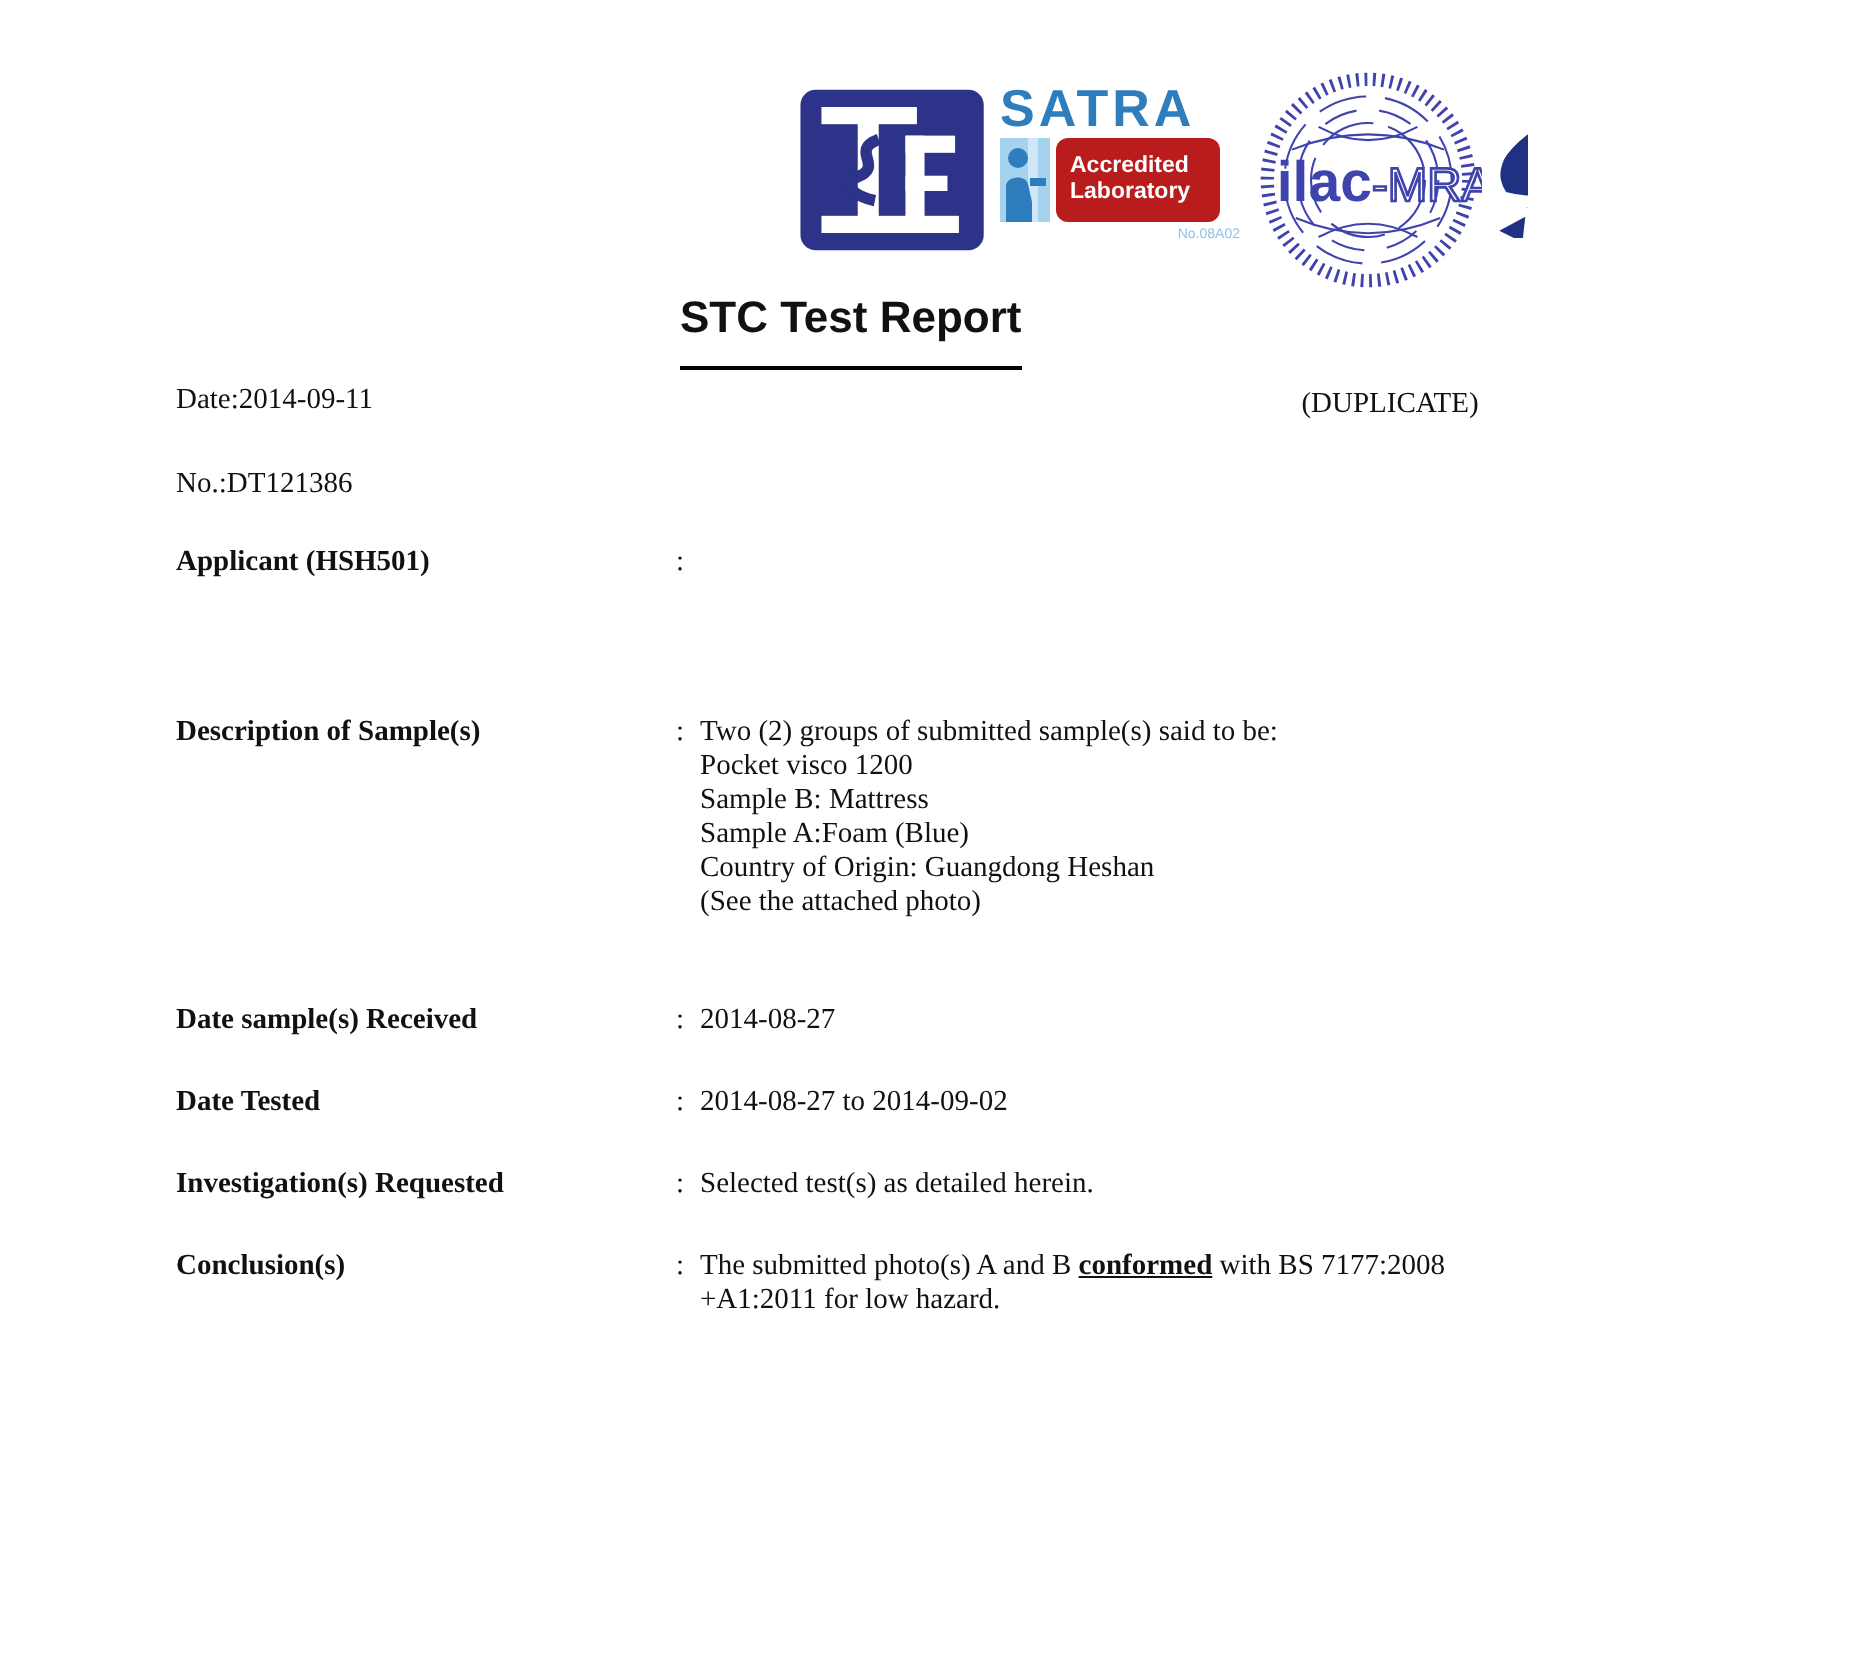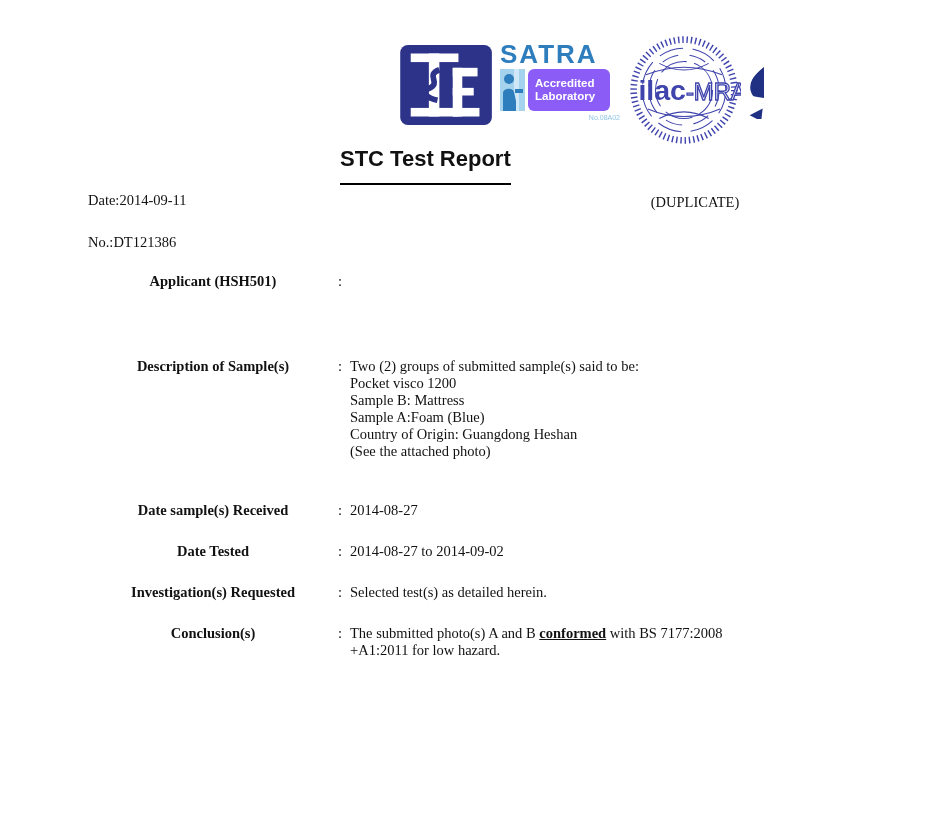--- a/index.html
+++ b/index.html
@@ -11,21 +11,21 @@
   
   .logo-stc { position:absolute; left:399px; top:43px; width:96px; height:84px; }
   .logo-satra { position:absolute; left:500px; top:41px; width:122px; }
   .satra-word {
     font-family:"Liberation Sans", sans-serif; font-weight:bold; font-size:26px;
     letter-spacing:2px; color:#2e7dbd; line-height:26px;
   }
   .satra-box-row { display:flex; margin-top:2px; }
   .satra-icon { width:25px; height:42px; }
   .satra-accredited {
-    width:82px; height:42px; background:#8b5cf6; border-radius:6px; margin-left:3px;
+    width:82px; height:42px; background:#b91c1c; border-radius:6px; margin-left:3px;
     color:#fff; font-family:"Liberation Sans", sans-serif; font-weight:bold;
     font-size:11.5px; line-height:13px; display:flex; flex-direction:column;
     justify-content:center; padding-left:7px; box-sizing:border-box;
   }
   .satra-number {
     font-family:"Liberation Sans", sans-serif; font-size:7px; color:#8fc3e6;
     text-align:right; margin-top:3px; padding-right:2px;
   }
   .logo-ilac { position:absolute; left:627px; top:33px; width:114px; height:114px; }
   .logo-cnas-wrap { position:absolute; left:745px; top:40px; width:122px; }
@@ -44,21 +44,21 @@
   
   .meta-date { position:absolute; left:88px; top:192px; font-size:14.5px; }
   .meta-no   { position:absolute; left:88px; top:234px; font-size:14.5px; }
   .meta-page {
     position:absolute; left:615px; top:192px; width:160px; text-align:center;
     font-size:14.5px; line-height:21px;
   }
 
   
   .row { position:absolute; left:88px; display:flex; font-size:14.5px; line-height:17px; }
-  .row .label { width:250px; font-weight:bold; flex:none;text-align:center; }
+  .row .label { width:250px; font-weight:bold; flex:none; }
   .row .colon { width:12px; flex:none; }
   .row .value { white-space:nowrap; }
   .emph { font-weight:bold; text-decoration:underline; }
 </style>
 </head>
 <body>
 
 <div class="page">
 
   <svg class="logo-stc" viewBox="0 0 100 88">

